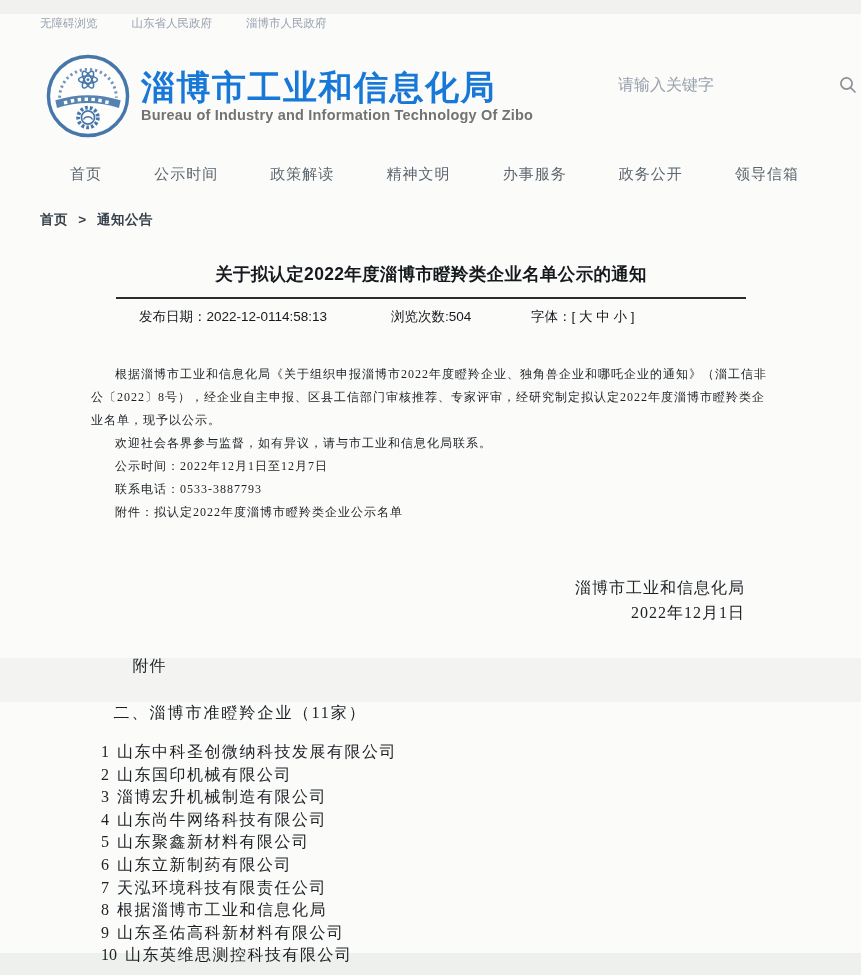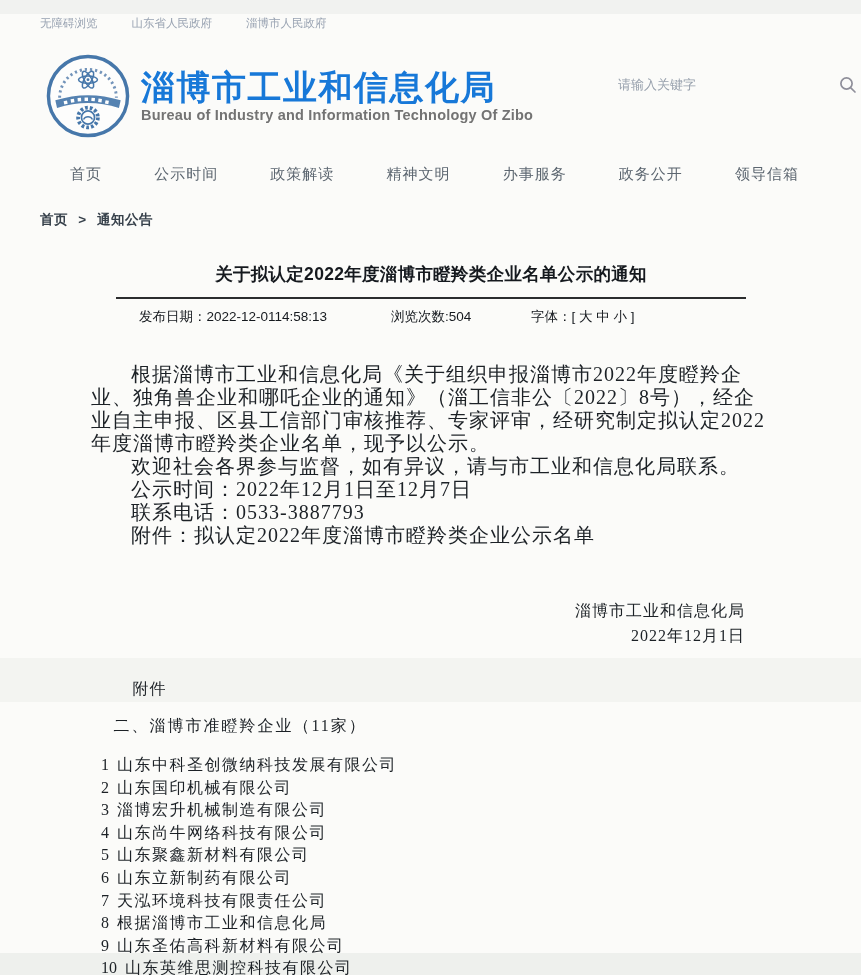--- a/index.html
+++ b/index.html
@@ -59,24 +59,24 @@
     top: 24px;
     width: 240px;
     display: flex;
     align-items: center;
     justify-content: space-between;
   }
   .search input {
     border: none;
     outline: none;
     background: transparent;
-    font-size: 13px;
+    font-size: 16px;
     width: 170px;
     color: #701a75;
-    font-family: Liberation Mono, monospace;
+    font-family: Liberation Sans, sans-serif;
   }
   .search input::placeholder { color: #97a0ac; }
   .search-icon { width: 20px; height: 20px; cursor: pointer; }
 
   
   .nav {
     margin-top: 24px;
     padding: 0 62px 0 70px;
     display: flex;
     justify-content: space-between;
@@ -117,21 +117,21 @@
     font-size: 13.5px;
     color: #15191e;
   }
   .meta-publish { width: 212px; }
   .meta-views   { width: 140px; margin-left: 40px; }
   .font-switch { cursor: pointer; }
 
   .body-text {
     margin-top: 37px;
     font-family: "Liberation Serif", serif;
-    font-size: 20px;
+    font-size: 12px;
     line-height: 23px;
     color: #1c2126;
     letter-spacing: 1px;
   }
   .body-text p { text-indent: 2em; }
 
   .signature {
     margin-top: 51px;
     padding-right: 26px;
     text-align: right;
@@ -144,21 +144,21 @@
 
   .attachment {
     margin-top: 29px;
     font-family: "Liberation Serif", serif;
     font-size: 16px;
     color: #1c2126;
     letter-spacing: 1px;
   }
   .att-label { text-indent: 2.6em; line-height: 23px; }
   .att-title { line-height: 23px; }
-  .att-section { margin-top: 14px; padding-left: 1.4em; line-height: 23px; letter-spacing: 2px; }
+  .att-section { margin-top: 24px; padding-left: 1.4em; line-height: 23px; letter-spacing: 2px; }
   .company-list {
     list-style: none;
     margin-top: 17px;
     padding-left: 10px;
   }
   .company-list li {
     line-height: 22.6px;
     letter-spacing: 1.5px;
   }
   .company-list .num { display: inline-block; margin-right: 8px; letter-spacing: 0; }

